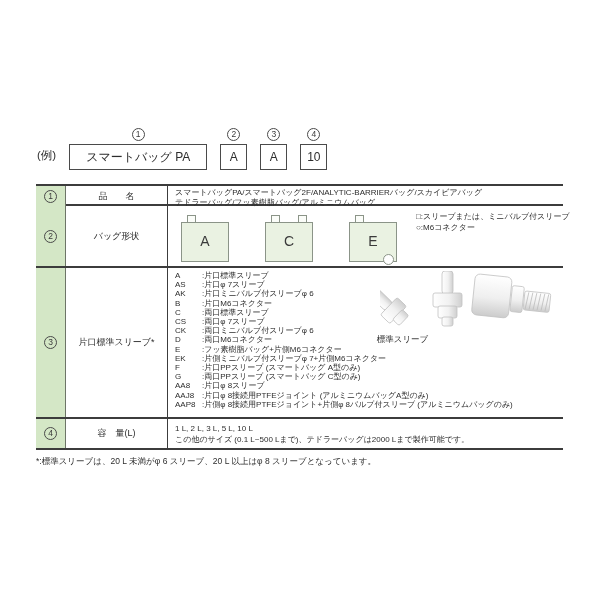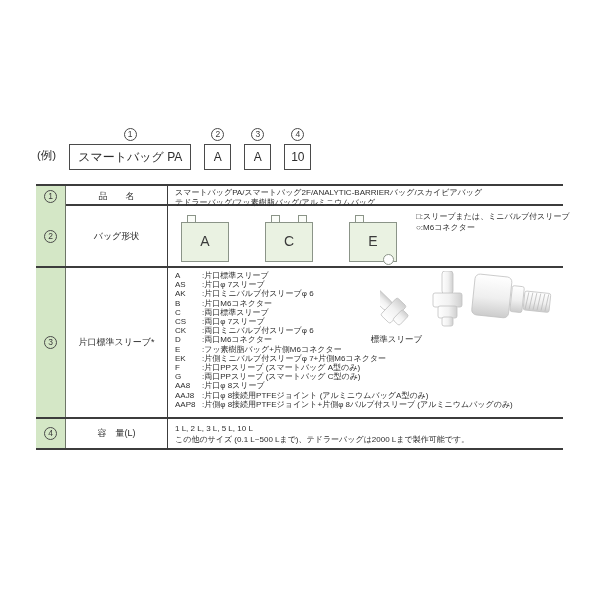--- a/index.html
+++ b/index.html
@@ -6,21 +6,21 @@
   body{width:600px;height:600px;font-family:"Liberation Sans","DejaVu Sans",sans-serif;color:#2d2d2d;}
   .canvas{position:relative;width:600px;height:600px;background:#ffffff;overflow:hidden;}
 
   
   .example{position:absolute;left:37px;top:128px;display:flex;align-items:flex-end;column-gap:13px;}
   .rei{font-size:11.5px;padding-bottom:7px;}
   .ex-group{display:flex;flex-direction:column;align-items:center;row-gap:3px;}
   .circ{width:13px;height:13px;border:1px solid #4a4a4a;border-radius:50%;font-size:8.5px;line-height:13px;
         display:flex;align-items:center;justify-content:center;box-sizing:border-box;color:#3a3a3a;}
   .ex-box{border:1.5px solid #4a4a4a;height:26px;display:flex;align-items:center;justify-content:center;
-          font-size:12px;background:#fff;box-sizing:border-box;padding:0 8px;white-space:nowrap;}
+          font-size:12px;background:#fff;box-sizing:border-box;padding:0 16px;white-space:nowrap;}
   .ex-box.wide{min-width:112px;}
   .ex-box.small{min-width:27px;padding:0 5px;}
 
   
   .spec-table{position:absolute;left:36px;top:184px;width:527px;border-top:2px solid #3c3c3c;}
   .trow{display:grid;grid-template-columns:30px 102px 1fr;border-bottom:2px solid #3c3c3c;box-sizing:border-box;}
   .r1{height:20px;} .r2{height:62px;} .r3{height:151px;} .r4{height:31px;}
   .cell-num{background:#d4e7c6;border-right:1px solid #6d7567;display:flex;align-items:center;justify-content:center;}
   .cell-label{border-right:1px solid #3c3c3c;display:flex;align-items:center;justify-content:center;
               font-size:9px;color:#2d2d2d;white-space:nowrap;text-align:center;}
@@ -199,21 +199,21 @@
               <rect x="-7" y="2" width="14" height="9" rx="2"></rect>
             </g>
             <g transform="translate(56,0)">
               <rect x="6" y="0" width="11" height="23" rx="3"></rect>
               <rect x="-3" y="22" width="29" height="14" rx="2"></rect>
               <rect x="2" y="35" width="19" height="12" rx="2"></rect>
               <rect x="6" y="46" width="11" height="9" rx="2"></rect>
             </g>
           </g>
         </svg>
-        <div class="photo-label" style="left:186px;top:66px;width:85px;">標準スリーブ</div>
+        <div class="photo-label" style="left:192px;top:66px;width:85px;">標準スリーブ</div>
 
         <svg class="photo" style="left:303px;top:3px;" width="90" height="58" viewBox="0 0 90 58">
           <defs>
             <linearGradient id="gm" x1="0" y1="0" x2="0" y2="1">
               <stop offset="0" stop-color="#ffffff"></stop>
                 <stop offset="0.55" stop-color="#efefef"></stop>
                 <stop offset="1" stop-color="#cccccc"></stop>
             </linearGradient>
           </defs>
           <g transform="rotate(6 45 29)" fill="url(#gm)" stroke="#c2c2c2" stroke-width="0.8">
@@ -233,14 +233,15 @@
       </div>
       <div class="cell-label">容　量(L)</div>
       <div class="cell-content twolines">
         <div>1 L, 2 L, 3 L, 5 L, 10 L</div>
         <div>この他のサイズ (0.1 L~500 Lまで)、テドラーバッグは2000 Lまで製作可能です。</div>
       </div>
     </div>
 
   </div>
 
+  <div class="footnote">*:標準スリーブは、20 L 未満がφ 6 スリーブ、20 L 以上はφ 8 スリーブとなっています。</div>
 
 </div>
 
 </body></html>

